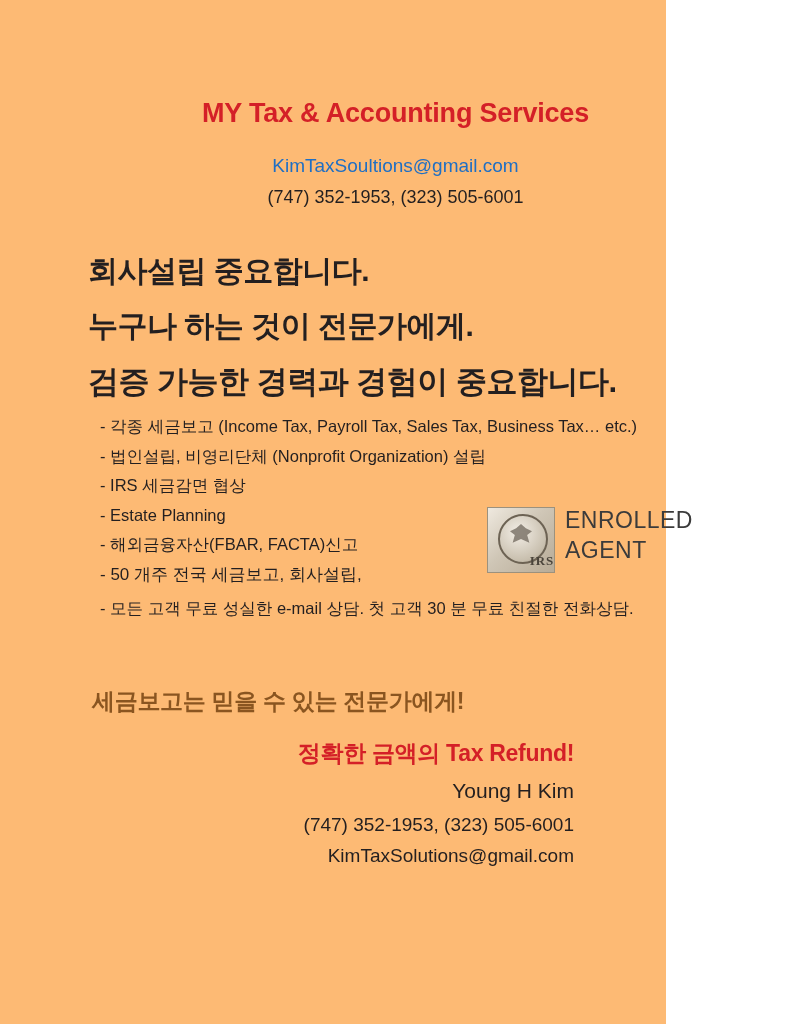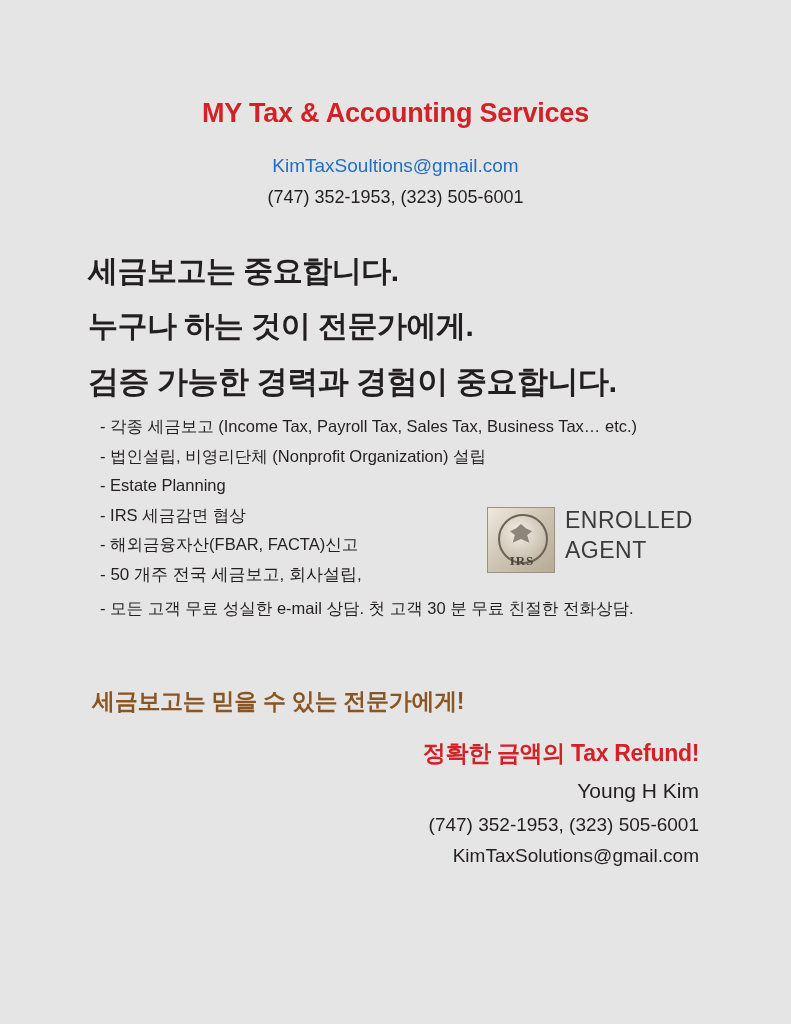--- a/index.html
+++ b/index.html
@@ -10,23 +10,23 @@
   body {
     width: 791px;
     height: 1024px;
     position: relative;
     font-family: "Liberation Sans", sans-serif;
     color: #231f20;
     overflow: hidden;
   }
   .page {
     position: relative;
-    width: 791px;
+    width: 666px;
     height: 1024px;
-    background: #e5e5e5;
+    background: #fdba74;
   }
 
   .title {
     position: absolute;
     top: 98px;
     left: 0;
     width: 791px;
     text-align: center;
     font-size: 27px;
     font-weight: bold;
@@ -131,20 +131,21 @@
     position: absolute;
     left: 0;
     bottom: 3px;
     width: 68px;
     text-align: center;
     font-size: 13px;
     font-weight: bold;
     color: #4a443b;
     letter-spacing: 1px;
     font-family: "Liberation Serif", serif;
+    padding-left: 20px;
   }
   .badge-text {
     position: absolute;
     left: 78px;
     top: 2px;
     font-family: "Liberation Sans", sans-serif;
     color: #3b3b3b;
     line-height: 1.0;
   }
   .badge-text .l1 { font-size: 23px; letter-spacing: 0.5px; }
@@ -197,29 +198,29 @@
 <body>
 
 <div class="page">
 
   <div class="title">MY Tax &amp; Accounting Services</div>
 
   <div class="email-top">KimTaxSoultions@gmail.com</div>
 
   <div class="phone-top">(747) 352-1953, (323) 505-6001</div>
 
-  <div class="headline h1">세금보고는 중요합니다.</div>
+  <div class="headline h1">회사설립 중요합니다.</div>
   <div class="headline h2">누구나 하는 것이 전문가에게.</div>
   <div class="headline h3">검증 가능한 경력과 경험이 중요합니다.</div>
 
   <div class="bullets">
     <div class="bullet b1">- 각종 세금보고 (Income Tax, Payroll Tax, Sales Tax, Business Tax… etc.)</div>
     <div class="bullet b2">- 법인설립, 비영리단체 (Nonprofit Organization) 설립</div>
+    <div class="bullet b3">- IRS 세금감면 협상</div>
     <div class="bullet b4">- Estate Planning</div>
-    <div class="bullet b3">- IRS 세금감면 협상</div>
     <div class="bullet b5">- 해외금융자산(FBAR, FACTA)신고</div>
     <div class="bullet b6">-  50 개주 전국 세금보고, 회사설립,</div>
     <div class="bullet b7">- 모든 고객 무료 성실한 e-mail 상담.  첫 고객 30 분 무료 친절한 전화상담.</div>
   </div>
 
   <div class="irs-badge">
     <div class="irs-seal">
       <div class="ring"></div>
       <div class="eagle"></div>
       <div class="irs-text">IRS</div>

